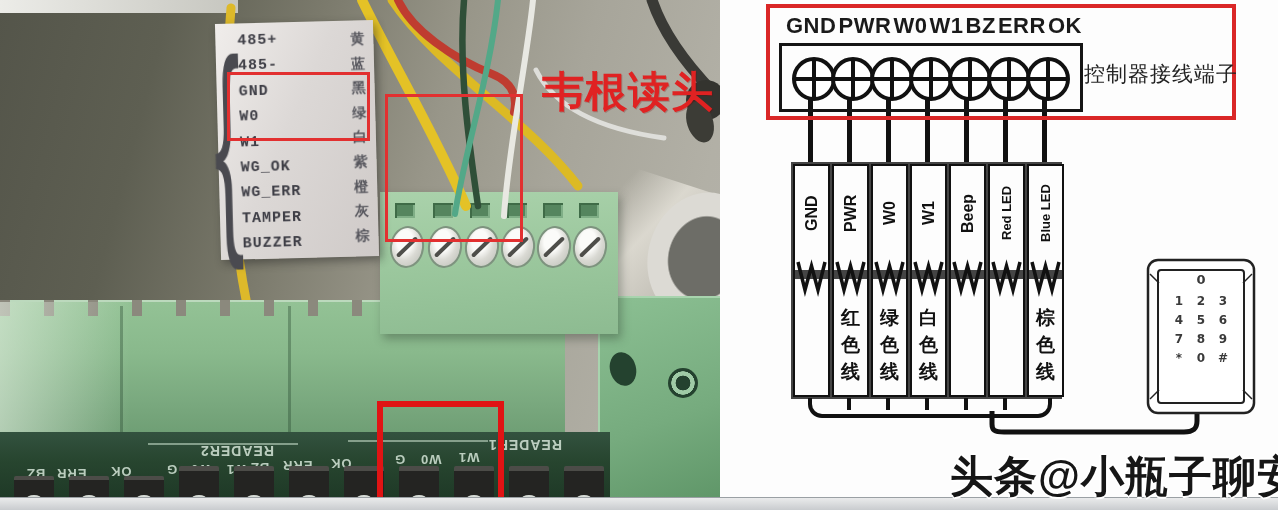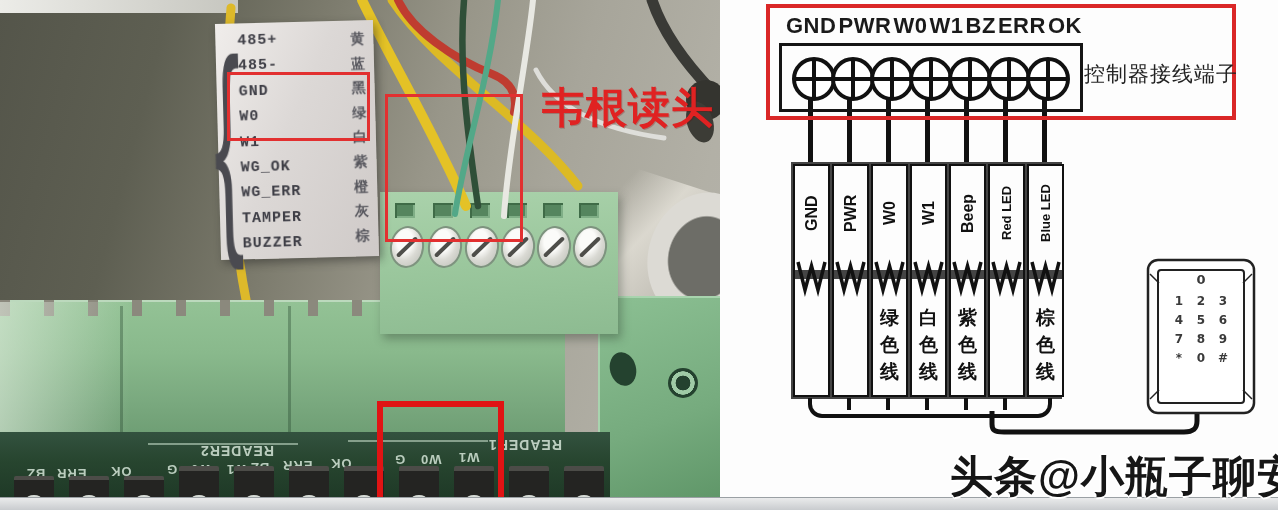--- a/index.html
+++ b/index.html
@@ -66,21 +66,21 @@
     transform:scale(.55,1.55);transform-origin:left top;filter:blur(.5px);}
   .pin-col{position:absolute;left:22px;top:5px;display:flex;flex-direction:column;
     font-family:"Liberation Mono",monospace;font-weight:bold;font-size:15px;color:#3e3e46;
     line-height:25.4px;letter-spacing:1px;filter:blur(.3px);white-space:nowrap;}
   .color-col{position:absolute;right:8px;top:6px;width:16px;font-size:14px;line-height:24.6px;
     color:#55555c;font-weight:bold;word-break:break-all;text-align:center;filter:blur(.5px);}
   .redbox{border:3px solid #e23030;}
   .rb1{left:227px;top:72px;width:137px;height:63px;}
   .rb2{left:385px;top:94px;width:132px;height:142px;}
   .rb3{left:377px;top:401px;width:115px;height:95px;border-width:6px;border-color:#e01414;}
-  .photo-note{left:542px;top:80px;font-size:42px;font-weight:bold;color:#e02222;letter-spacing:1px;
+  .photo-note{left:542px;top:64px;font-size:42px;font-weight:bold;color:#e02222;letter-spacing:1px;
     text-shadow:1px 1px 0 rgba(120,0,0,.25);white-space:nowrap;}
 
   
   .panel{position:absolute;left:720px;top:0;width:558px;height:510px;background:#fdfdfd;}
   .vline{position:absolute;width:5px;top:86px;height:78px;background:#111;}
   .v1{left:88px;}.v2{left:127px;}.v3{left:166px;}.v4{left:205px;}.v5{left:244px;}.v6{left:283px;}.v7{left:322px;}
   .strips{position:absolute;left:71px;top:162px;width:271px;height:237px;background:#454545;}
   .cell{position:absolute;top:2px;width:33px;height:229px;background:#fdfdfd;border:2px solid #111;}
   .c1{left:2px;}.c2{left:41px;}.c3{left:80px;}.c4{left:119px;}.c5{left:158px;}.c6{left:197px;}.c7{left:236px;}
   .sig{position:absolute;left:0;top:4px;width:100%;height:86px;display:flex;align-items:center;justify-content:center;
@@ -237,20 +237,23 @@
         <svg class="zz" width="33" height="42" viewBox="0 0 33 42">
             <polyline points="3,6 10,34 16.5,10 23,34 30,6" fill="none" stroke="#111" stroke-width="3.5"></polyline>
           </svg>
       </div>
       <div class="cell c2">
         <div class="sig">PWR</div>
         <div class="band"></div>
         <svg class="zz" width="33" height="42" viewBox="0 0 33 42">
             <polyline points="3,6 10,34 16.5,10 23,34 30,6" fill="none" stroke="#111" stroke-width="3.5"></polyline>
           </svg>
+        <div class="wirelab">
+            <div>红色线</div>
+          </div>
       </div>
       <div class="cell c3">
         <div class="sig">W0</div>
         <div class="band"></div>
         <svg class="zz" width="33" height="42" viewBox="0 0 33 42">
             <polyline points="3,6 10,34 16.5,10 23,34 30,6" fill="none" stroke="#111" stroke-width="3.5"></polyline>
           </svg>
         <div class="wirelab">
             <div>绿色线</div>
           </div>
@@ -264,23 +267,20 @@
         <div class="wirelab">
             <div>白色线</div>
           </div>
       </div>
       <div class="cell c5">
         <div class="sig">Beep</div>
         <div class="band"></div>
         <svg class="zz" width="33" height="42" viewBox="0 0 33 42">
             <polyline points="3,6 10,34 16.5,10 23,34 30,6" fill="none" stroke="#111" stroke-width="3.5"></polyline>
           </svg>
-        <div class="wirelab">
-            <div>紫色线</div>
-          </div>
       </div>
       <div class="cell c6">
         <div class="sig small">Red LED</div>
         <div class="band"></div>
         <svg class="zz" width="33" height="42" viewBox="0 0 33 42">
             <polyline points="3,6 10,34 16.5,10 23,34 30,6" fill="none" stroke="#111" stroke-width="3.5"></polyline>
           </svg>
       </div>
       <div class="cell c7">
         <div class="sig small">Blue LED</div>

